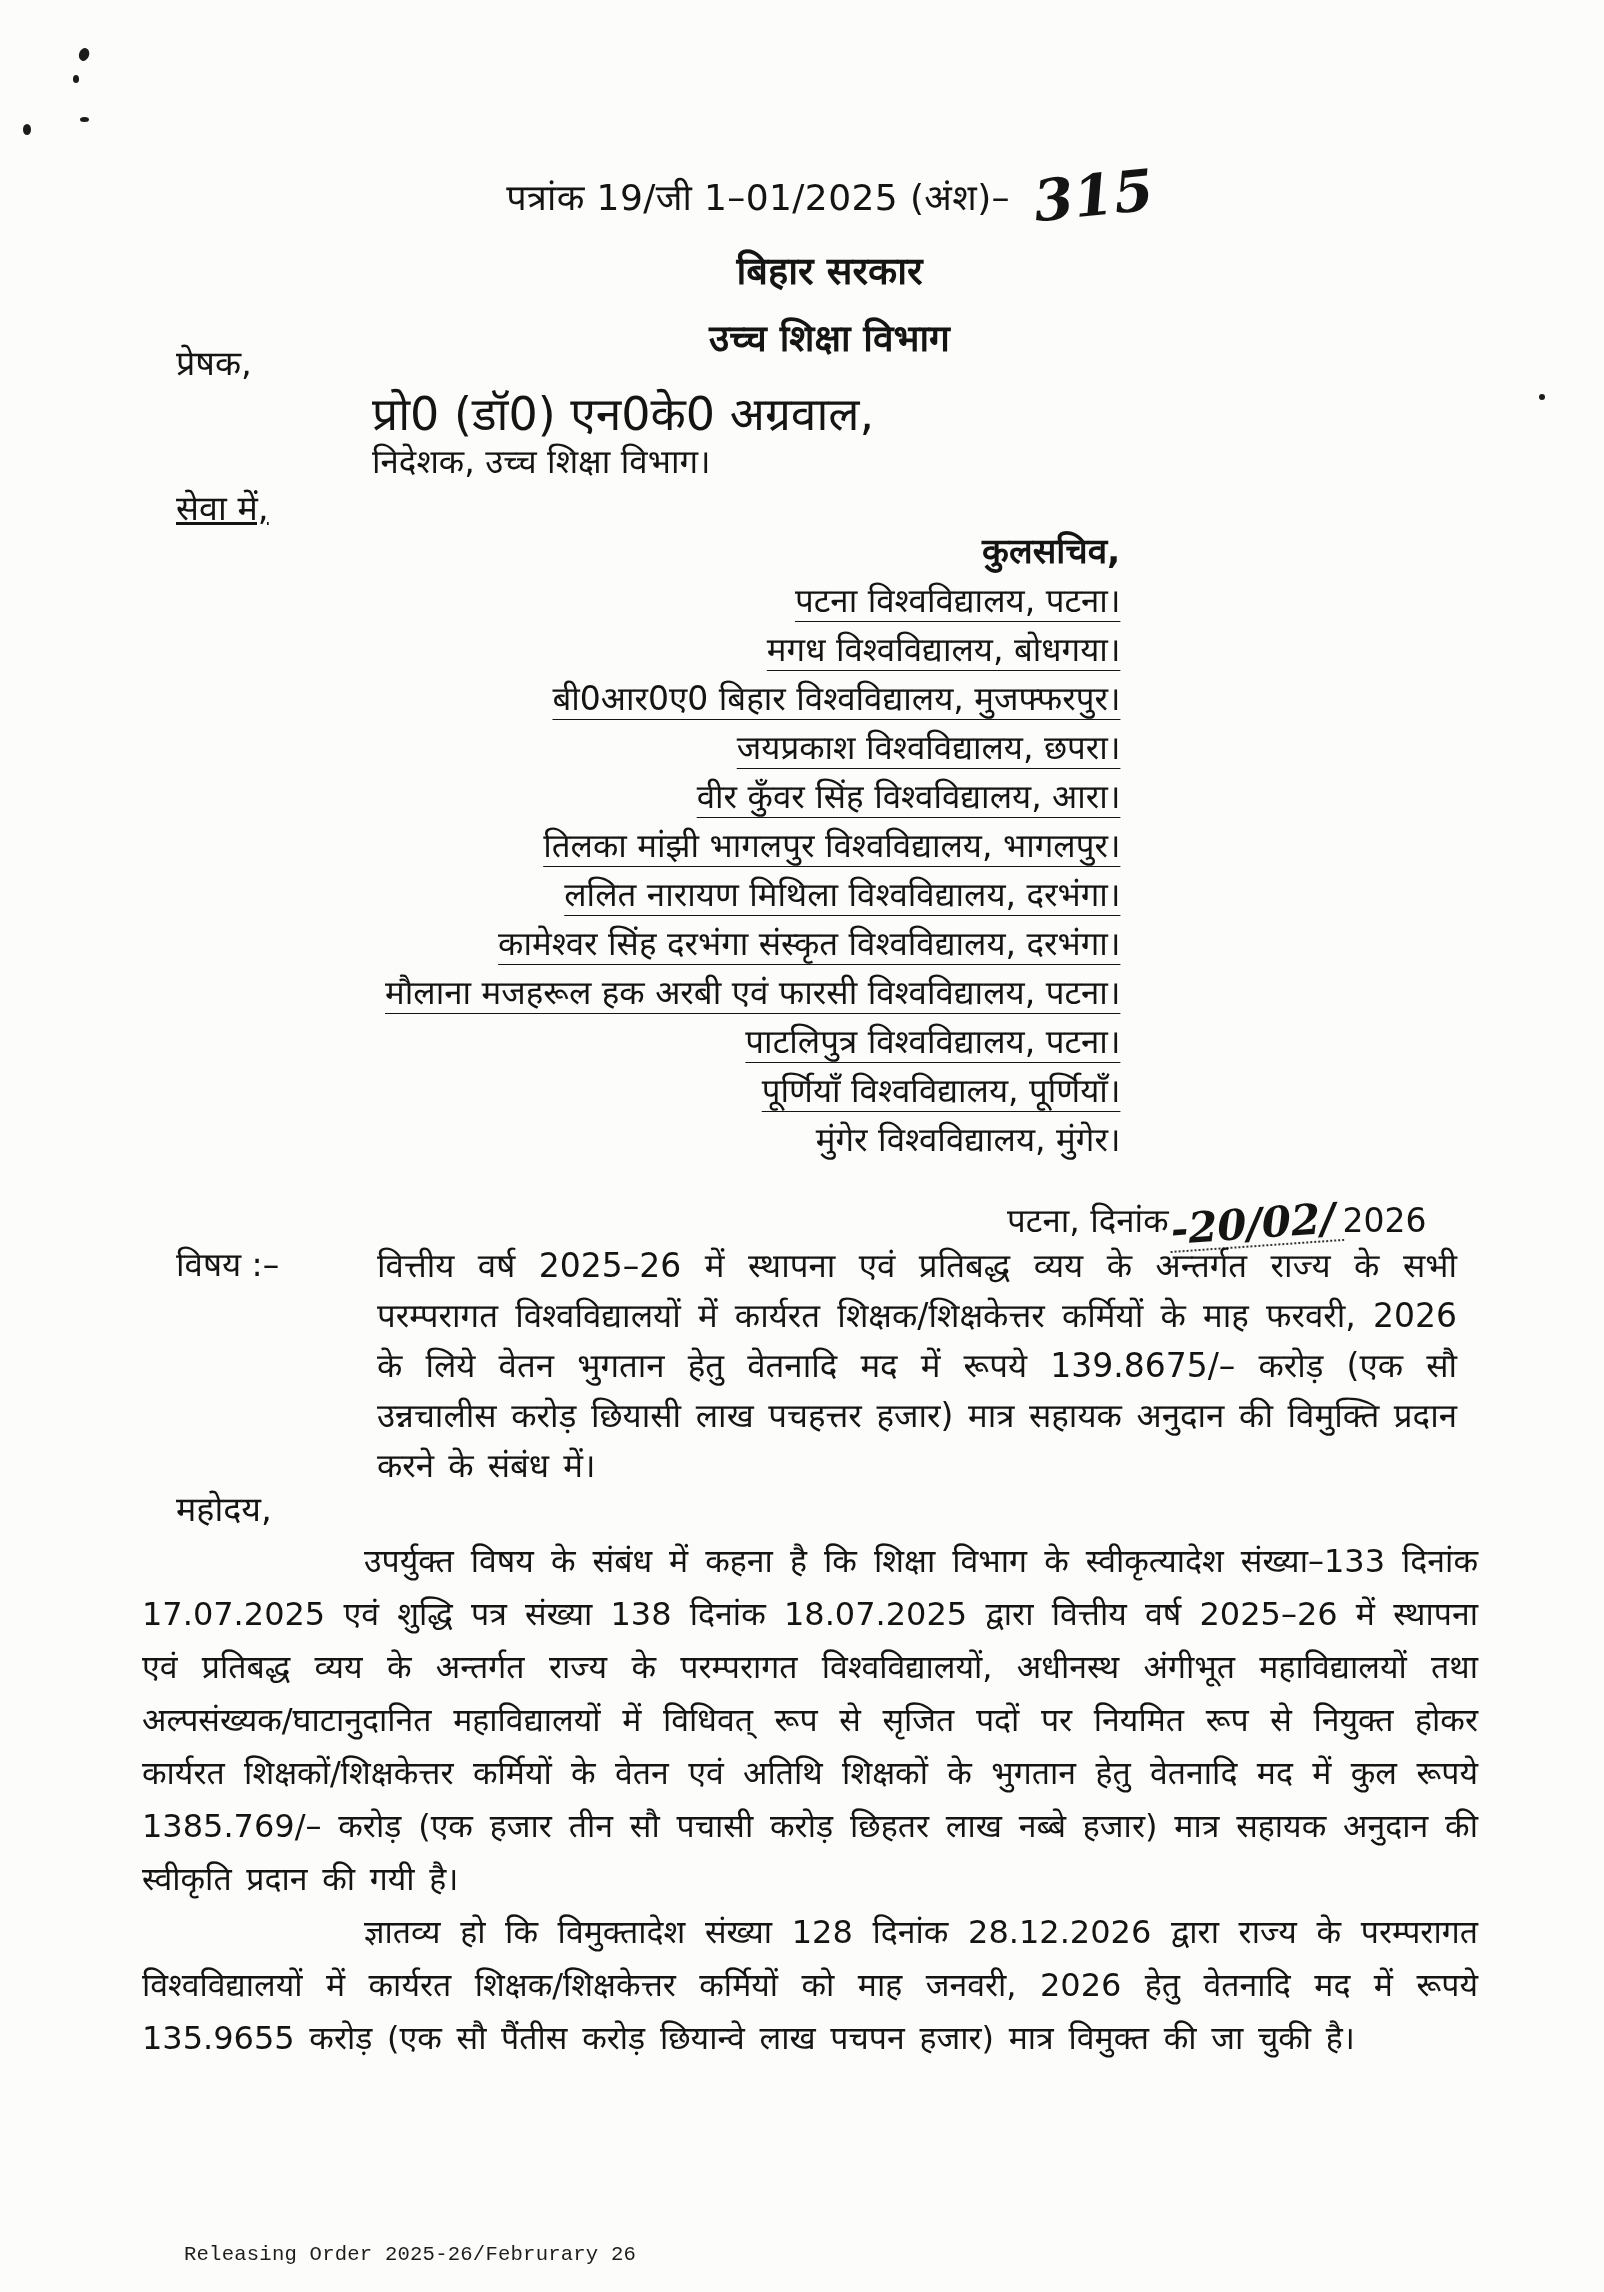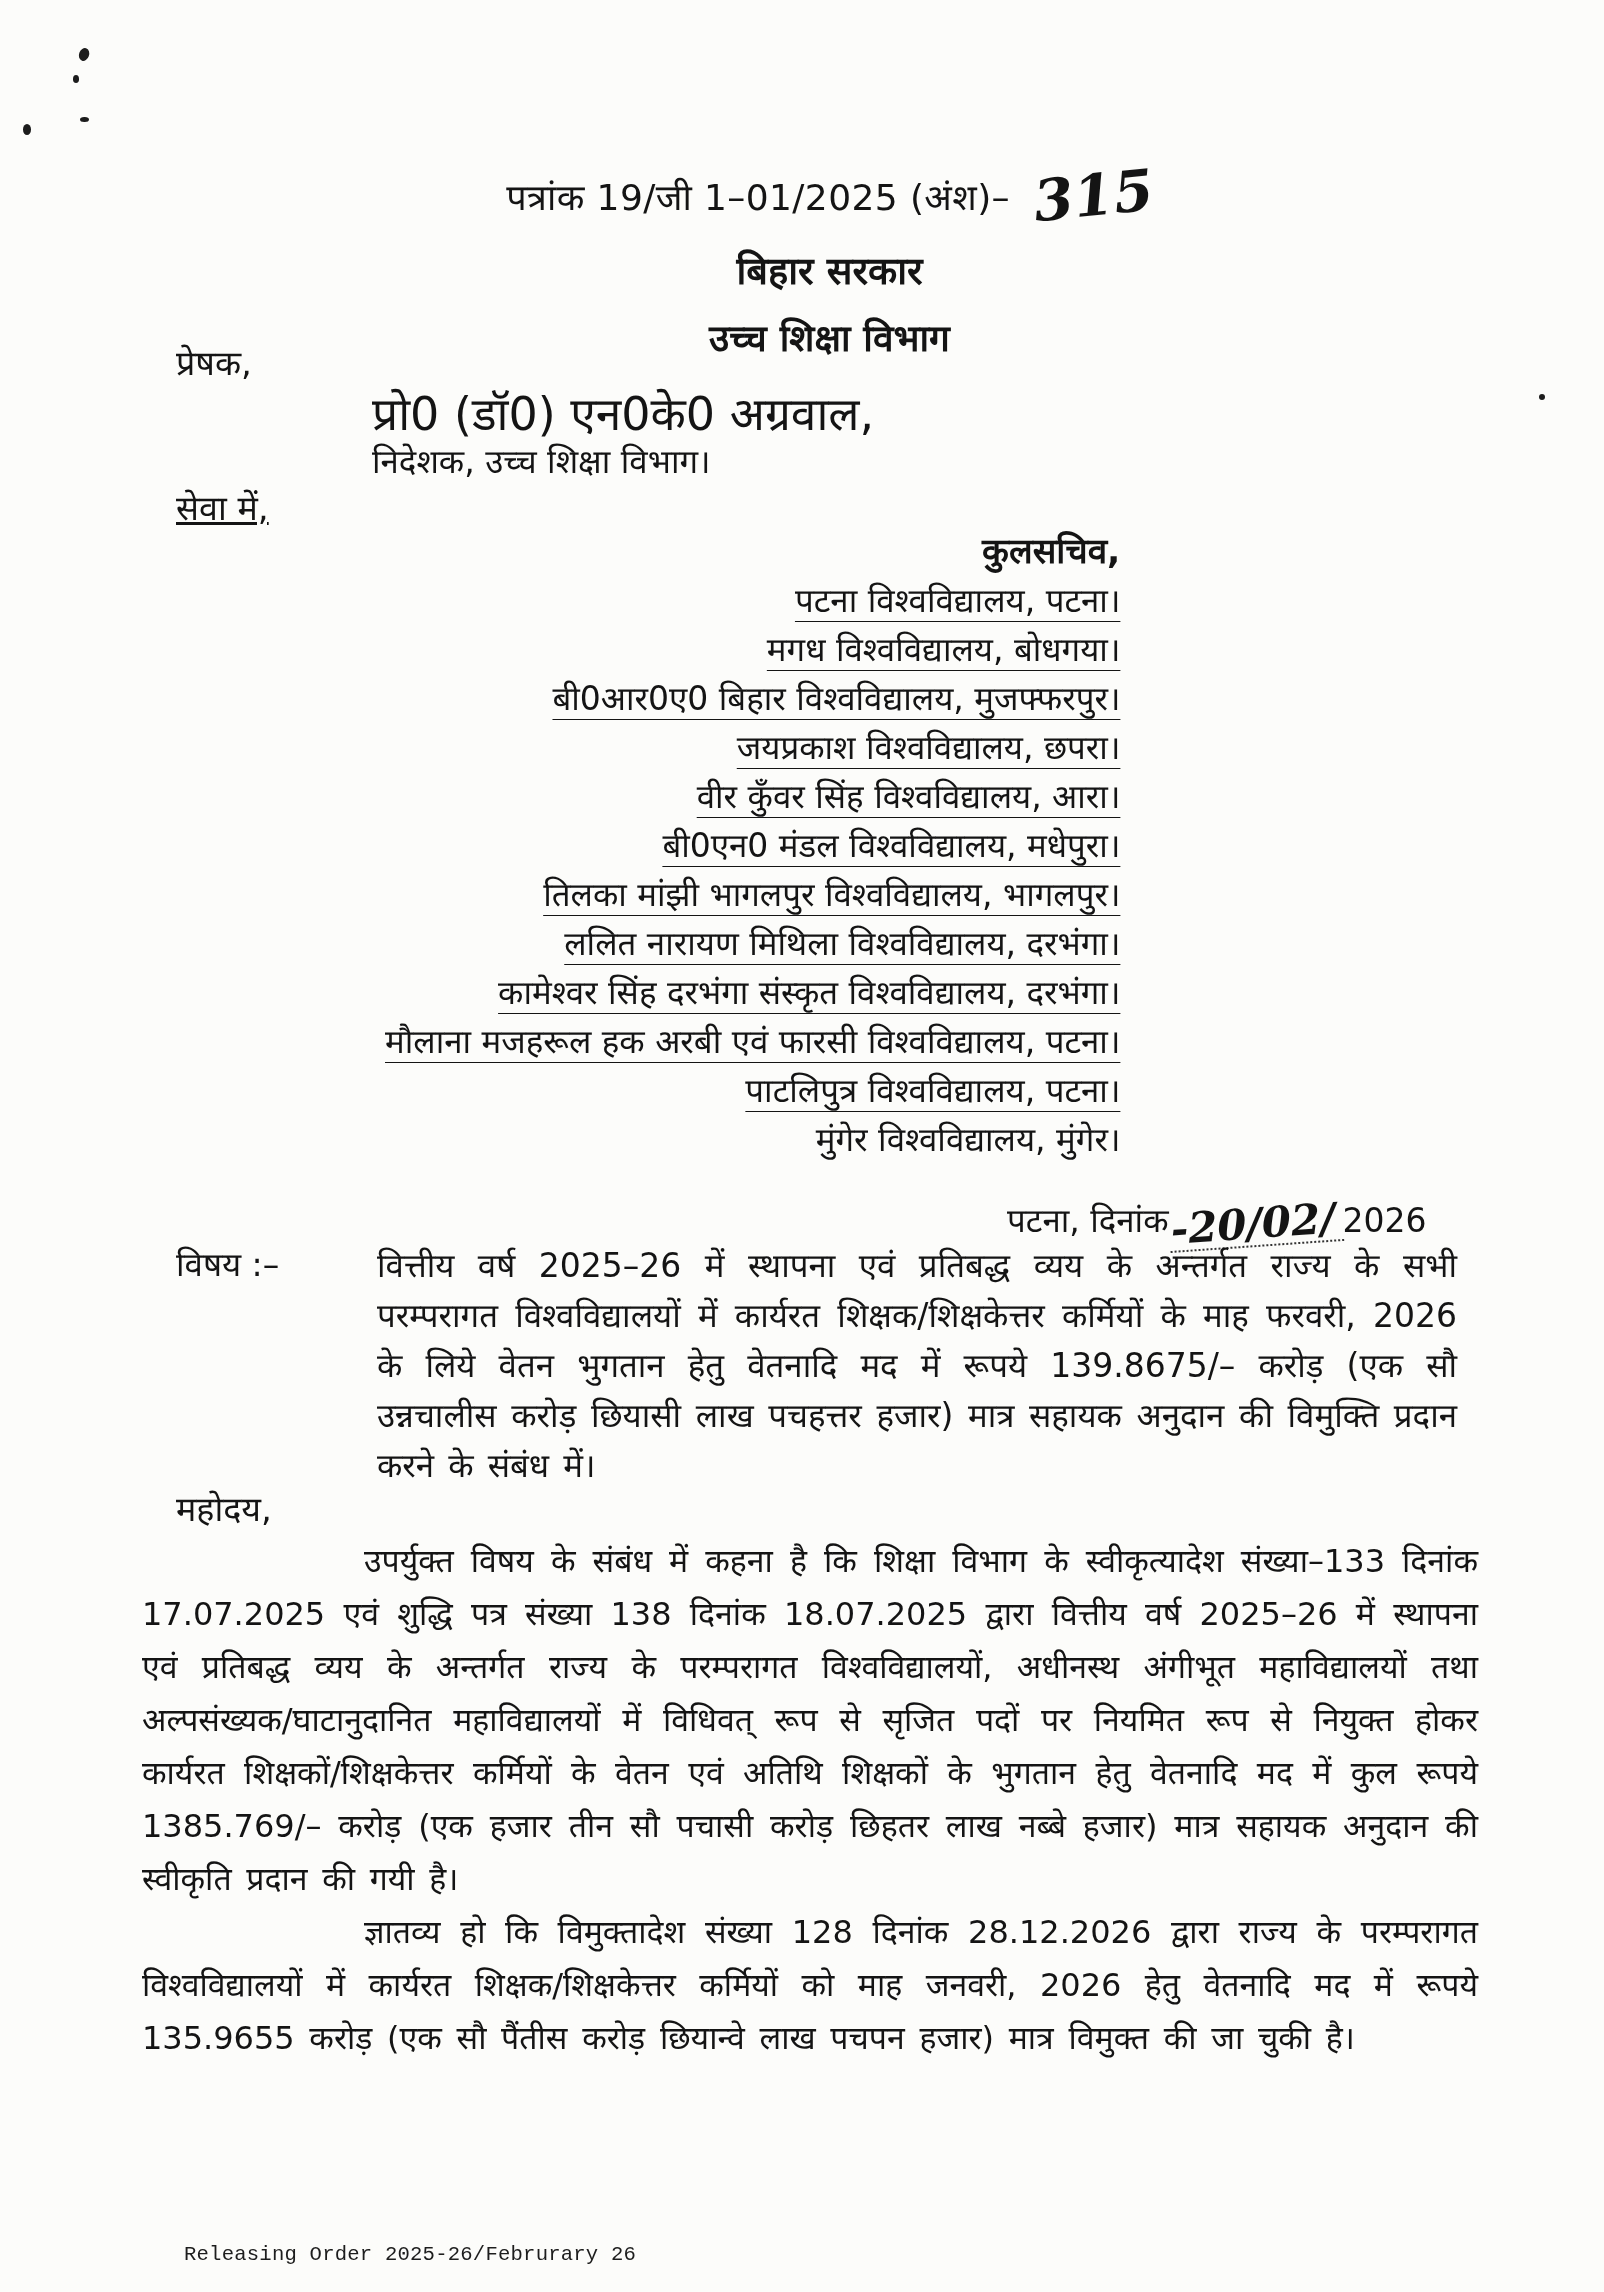--- a/index.html
+++ b/index.html
@@ -90,26 +90,26 @@
   </div>
 
   <div class="recipient-label">सेवा में,</div>
   <div class="recipient-block">
     <div class="recipient-title">कुलसचिव,</div>
     <div class="u">पटना विश्वविद्यालय, पटना।</div>
     <div class="u">मगध विश्वविद्यालय, बोधगया।</div>
     <div class="u">बी0आर0ए0 बिहार विश्वविद्यालय, मुजफ्फरपुर।</div>
     <div class="u">जयप्रकाश विश्वविद्यालय, छपरा।</div>
     <div class="u">वीर कुँवर सिंह विश्वविद्यालय, आरा।</div>
-    <div class="u">बी0एन0 मंडल विश्वविद्यालय, मधेपुरा।</div>
     <div class="u">तिलका मांझी भागलपुर विश्वविद्यालय, भागलपुर।</div>
     <div class="u">ललित नारायण मिथिला विश्वविद्यालय, दरभंगा।</div>
     <div class="u">कामेश्वर सिंह दरभंगा संस्कृत विश्वविद्यालय, दरभंगा।</div>
     <div class="u">मौलाना मजहरूल हक अरबी एवं फारसी विश्वविद्यालय, पटना।</div>
     <div class="u">पाटलिपुत्र विश्वविद्यालय, पटना।</div>
+    <div class="u">पूर्णियाँ विश्वविद्यालय, पूर्णियाँ।</div>
     <div>मुंगेर विश्वविद्यालय, मुंगेर।</div>
   </div>
 
   <div class="dateline">
     <span>पटना, दिनांक</span><span class="hand-date">-20/02/</span><span>2026</span>
   </div>
 
   <div class="subject-row">
     <div class="subject-label">विषय :–</div>
     <div class="subject-text">वित्तीय वर्ष 2025–26 में स्थापना एवं प्रतिबद्ध व्यय के अन्तर्गत राज्य के सभी परम्परागत विश्वविद्यालयों में कार्यरत शिक्षक/शिक्षकेत्तर कर्मियों के माह फरवरी, 2026 के लिये वेतन भुगतान हेतु वेतनादि मद में रूपये 139.8675/– करोड़ (एक सौ उन्नचालीस करोड़ छियासी लाख पचहत्तर हजार) मात्र सहायक अनुदान की विमुक्ति प्रदान करने के संबंध में।</div>

